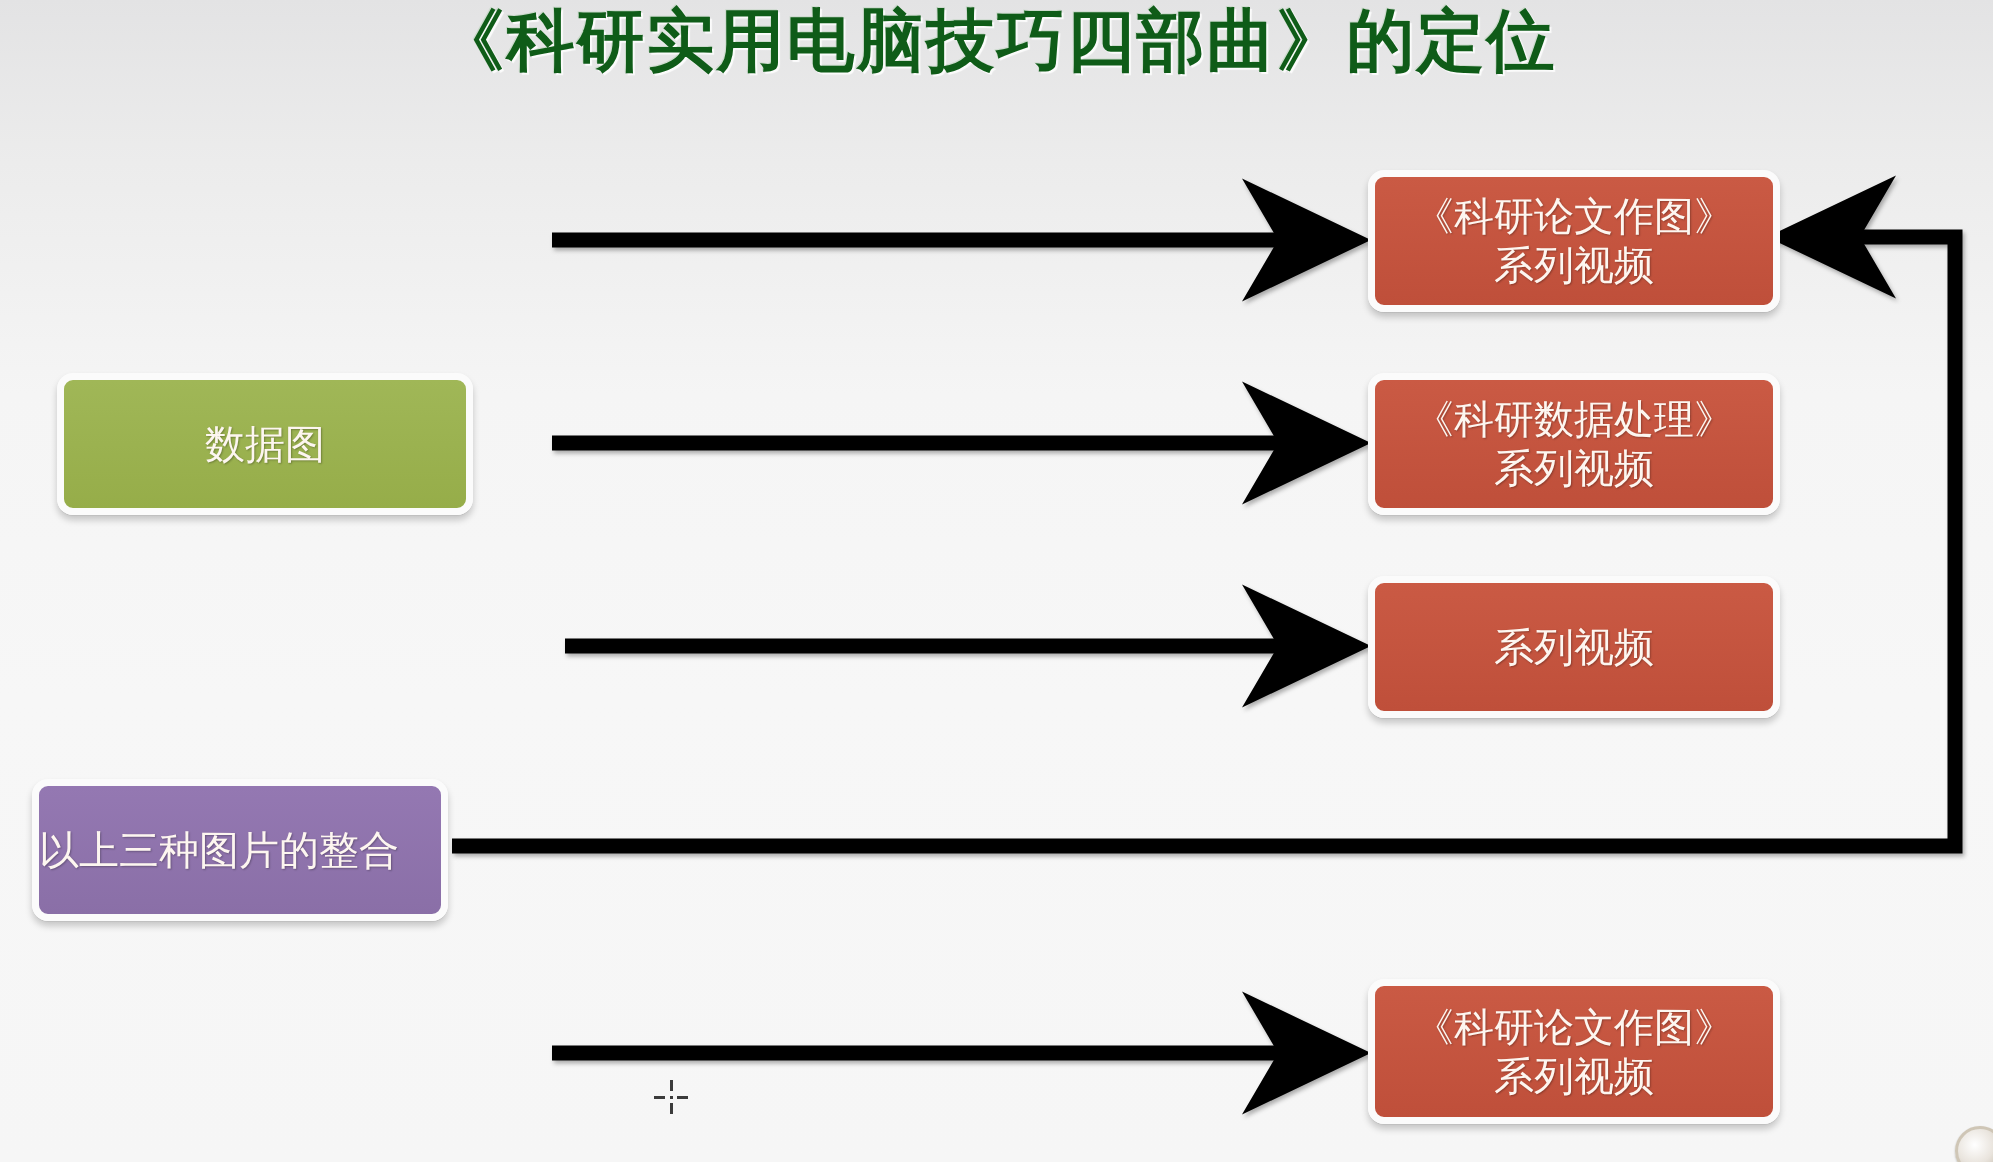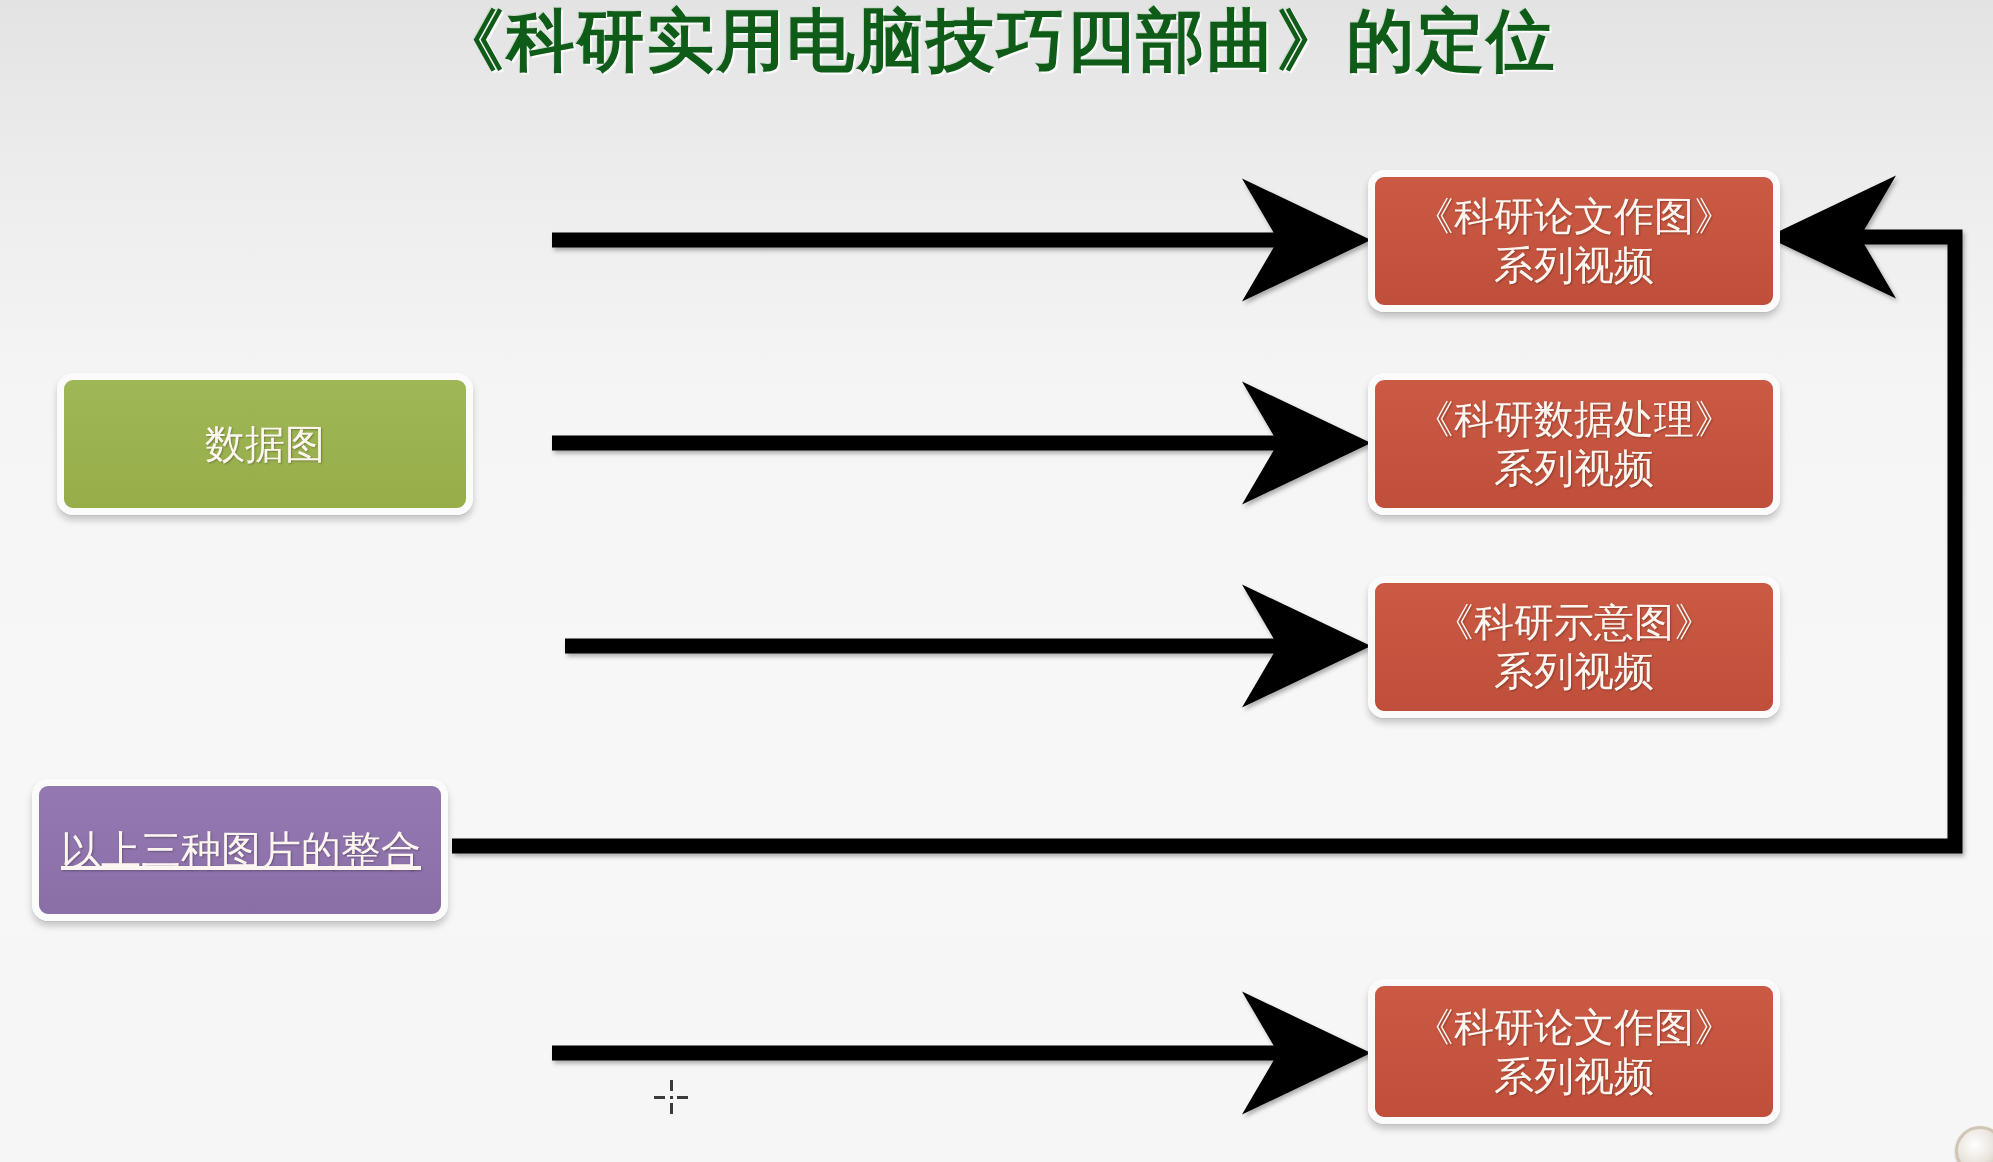--- a/index.html
+++ b/index.html
@@ -36,21 +36,21 @@
     font-size:40px;
     line-height:1.22;
     text-align:center;
     text-shadow:1px 1px 2px rgba(0,0,0,.28);
     user-select:none;
   }
   .node.green{background:#9ab24d;background:linear-gradient(180deg,#a0b757 0%,#96ad49 100%);}
   .node.red  {background:#c5553f;background:linear-gradient(180deg,#ca5a44 0%,#bf4f3a 100%);}
   .node.purple{background:#8f74ad;background:linear-gradient(180deg,#9478b2 0%,#8a6fa7 100%);}
 
-  .node.left-text{justify-content:flex-start;text-align:left;padding-left:22px;text-decoration:underline;}
+  .node.left-text{justify-content:flex-start;text-align:left;}
 
   .node .lines{display:block;}
   .node .lines span{display:block;}
 
   
   .sel{
     background:#2f3a6b;
     color:#a9d3ef;
     padding:0 1px;
     border-radius:1px;
@@ -132,21 +132,20 @@
 
   <div class="node red" style="left:1368px;top:373px;width:412px;height:142px;">
     <span class="lines">
       <span>《科研数据处理》</span>
       <span>系列视频</span>
     </span>
   </div>
 
   <div class="node red" style="left:1368px;top:576px;width:412px;height:142px;">
     <span class="lines">
-      <span>《科研示意图》</span>
       <span>系列视频</span>
     </span>
   </div>
 
   <div class="node red" style="left:1368px;top:979px;width:412px;height:145px;">
     <span class="lines">
       <span>《科研论文作图》</span>
       <span>系列视频</span>
     </span>
   </div>

